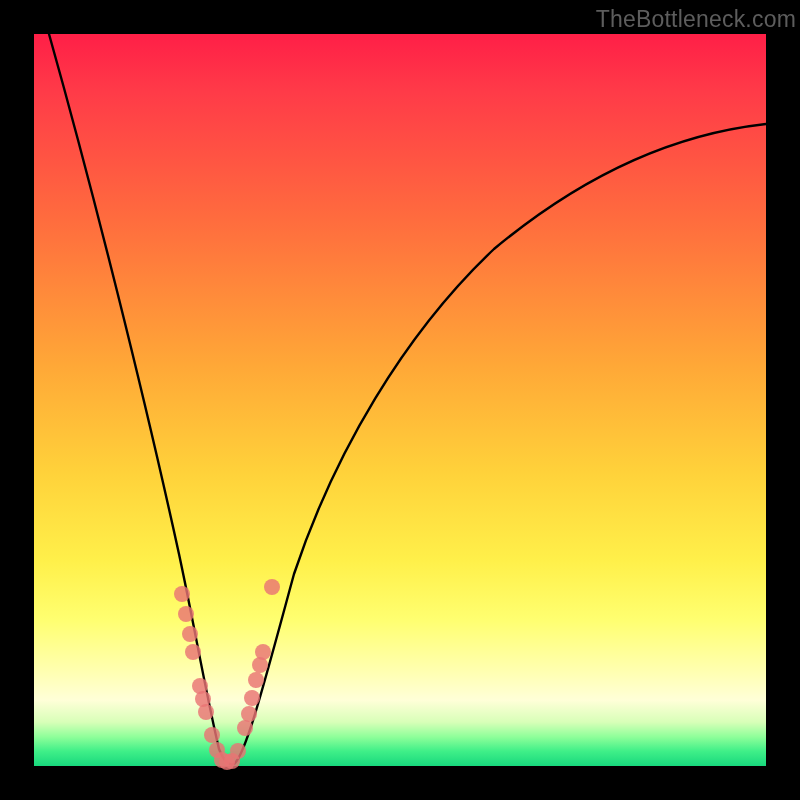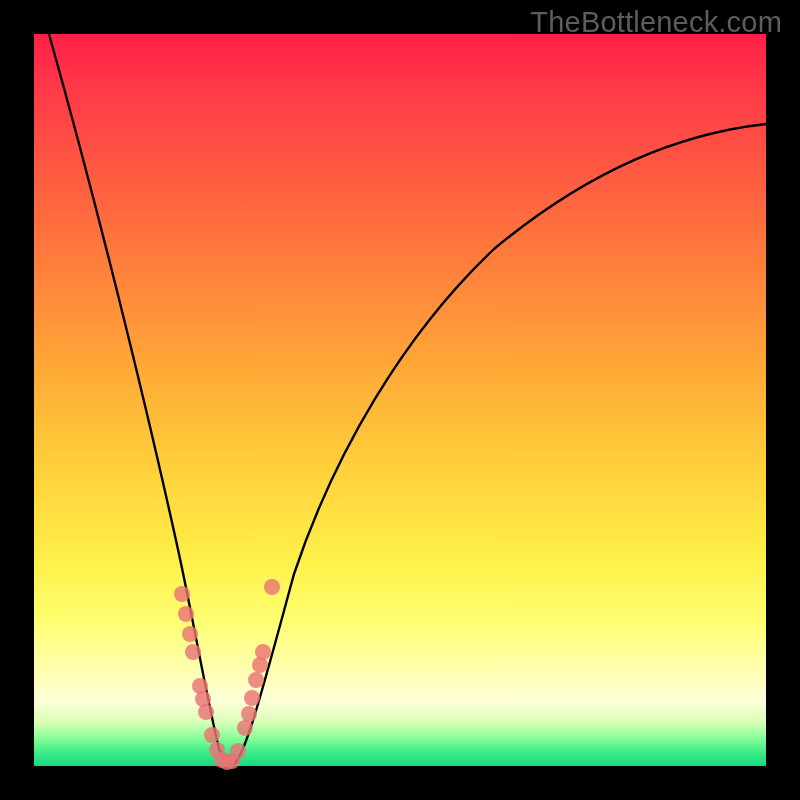--- a/index.html
+++ b/index.html
@@ -36,23 +36,23 @@
       #ffffd8 91%,
       #d8ffb8 94%,
       #8fff9a 96%,
       #3fef88 98%,
       #18d87d 100%
     );
   }
   .watermark {
     position: absolute;
     top: 6px;
-    right: 18px;
+    right: 4px;
     color: #5d5d5d;
-    font-size: 29px;
+    font-size: 23px;
     font-weight: 400;
     letter-spacing: 0.2px;
     user-select: none;
   }
   svg.curve {
     position: absolute;
     inset: 0;
     width: 100%;
     height: 100%;
     overflow: visible;

